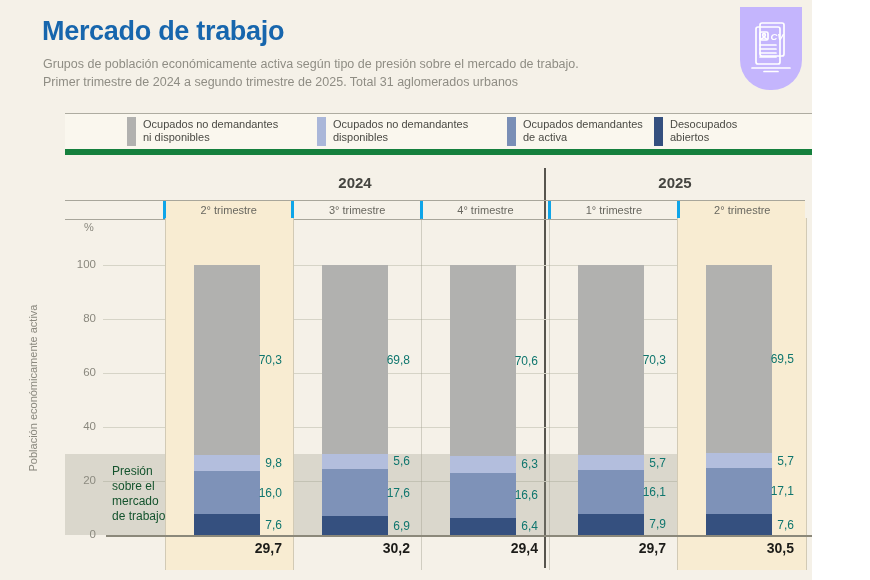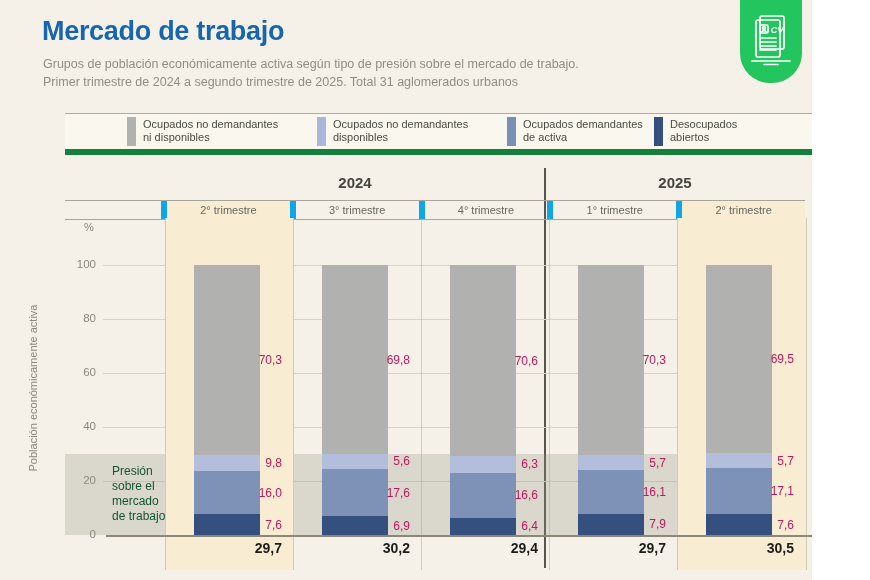--- a/index.html
+++ b/index.html
@@ -6,58 +6,58 @@
   body{font-family:"Liberation Sans", sans-serif;}
   #page{position:relative;width:812px;height:580px;background:#f5f1e8;overflow:hidden;}
 
   
   #title{position:absolute;left:42px;top:16px;font-size:27px;font-weight:bold;color:#1766ad;letter-spacing:-0.3px;}
   .subtitle{position:absolute;left:43px;font-size:12.5px;color:#8f8d84;}
   #sub1{top:57px;}
   #sub2{top:75px;}
 
   
-  #logo{position:absolute;left:740px;top:0;width:62px;height:83px;background:#22c55e;border-radius:0 0 30px 30px;font-style:italic;}
+  #logo{position:absolute;left:740px;top:7px;width:62px;height:83px;background:#c4b5fd;border-radius:0 0 30px 30px;font-style:italic;}
   #logo svg{position:absolute;left:11px;top:14px;}
 
   
   #legend{position:absolute;left:65px;top:113px;width:783px;height:35px;background:#faf7ee;border-top:1px solid #aeaca1;border-bottom:6px solid #15803d;}
   .legend-item{position:absolute;top:3px;height:29px;}
   .legend-swatch{position:absolute;left:0;top:0;width:9px;height:29px;}
   .legend-text{position:absolute;left:16px;top:1px;font-size:11px;line-height:13px;color:#4a4a44;white-space:nowrap;}
 
   
   .year-label{position:absolute;top:174px;font-size:15px;font-weight:bold;color:#454540;text-align:center;}
   #year-2024{left:165px;width:380px;}
   #year-2025{left:545px;width:260px;}
   #year-divider{position:absolute;left:544px;top:168px;width:2px;height:400px;background:#57554e;}
 
   
   #quarter-row{position:absolute;left:65px;top:200px;width:740px;height:18px;border-top:1px solid #a8a69b;border-bottom:1px solid #a8a69b;display:flex;}
   #quarter-gutter{width:100px;}
-  .qcell{width:128px;font-size:11px;color:#68675f;text-align:center;line-height:18px;border-left:6px solid #0ea5e9;overflow:hidden;}
+  .qcell{width:128px;font-size:11px;color:#68675f;text-align:center;line-height:18px;border-left:3px solid #0ea5e9;overflow:hidden;}
   .qcell.hl{background:#f8ecd2;}
 
   
   #ylabel{position:absolute;left:-62px;top:382px;width:190px;text-align:center;font-size:11px;color:#8a887e;transform:rotate(-90deg);}
   #pct-label{position:absolute;left:84px;top:221px;font-size:11px;color:#8a887e;}
   .ytick{position:absolute;left:58px;width:38px;text-align:right;font-size:11.5px;color:#8a887e;}
   .gridline{position:absolute;left:103px;width:702px;height:1px;background:#d6d4c7;}
   #zero-axis{position:absolute;left:106px;top:535px;width:742px;height:2px;background:#8b887a;}
 
   #pressure-band{position:absolute;left:65px;top:454px;width:740px;height:81px;background:rgba(148,146,134,0.28);}
   #pressure-label{position:absolute;left:112px;top:464px;font-size:12px;line-height:15px;color:#14532d;}
 
   #columns{position:absolute;left:165px;top:218px;width:640px;height:352px;}
   .col{position:absolute;top:0;width:128px;height:352px;border-left:1px solid rgba(163,161,147,0.45);}
   .col:last-child{border-right:1px solid rgba(163,161,147,0.45);}
   .col.hl{background:#f8ecd2;}
   .barwrap{position:absolute;left:28px;top:0;width:66px;height:352px;}
   .seg{position:absolute;left:0;width:66px;}
-  .vlabel{position:absolute;right:12px;transform:translateY(-50%);font-size:12px;color:#be185d;}
+  .vlabel{position:absolute;right:12px;transform:translateY(-50%);font-size:12px;color:#0f766e;}
   .total-label{position:absolute;right:12px;top:330px;transform:translateY(-50%);font-size:14px;font-weight:bold;color:#1c1c19;}
 </style>
 </head>
 <body>
 
 <div id="page">
 
   <div id="title">Mercado de trabajo</div>
   <div id="sub1" class="subtitle">Grupos de población económicamente activa según tipo de presión sobre el mercado de trabajo.</div>
   <div id="sub2" class="subtitle">Primer trimestre de 2024 a segundo trimestre de 2025. Total 31 aglomerados urbanos</div>

